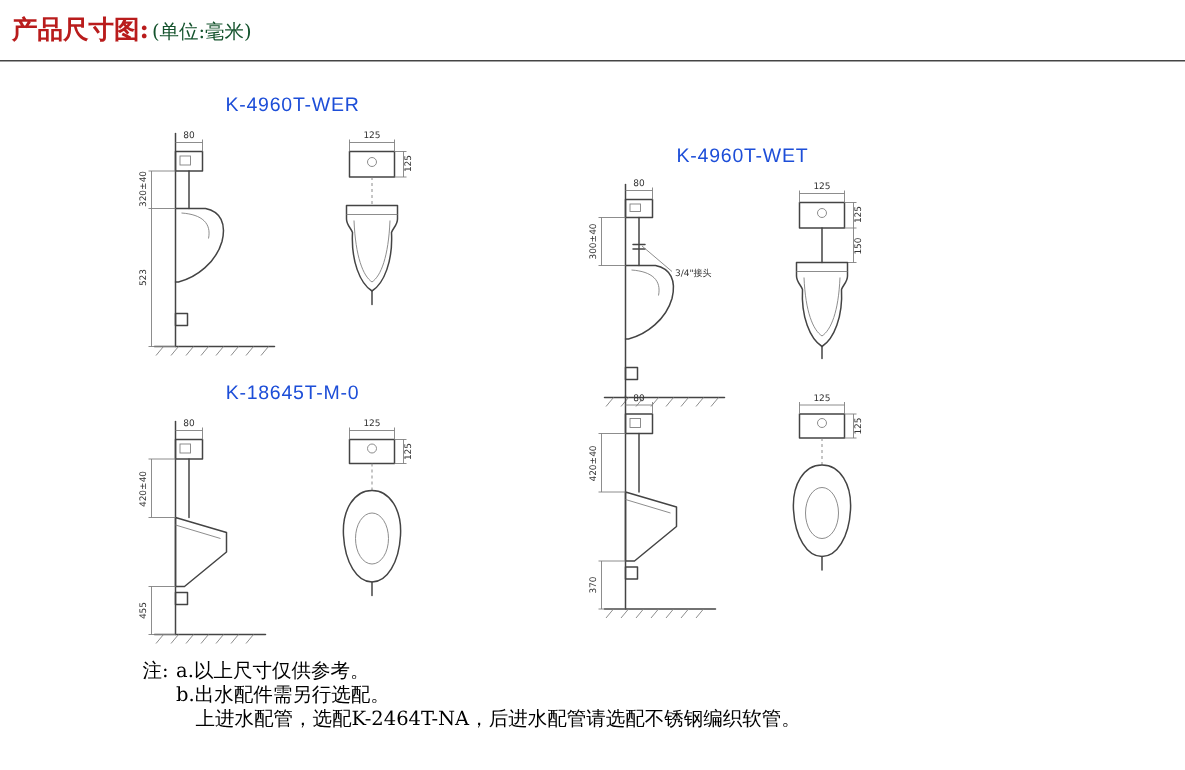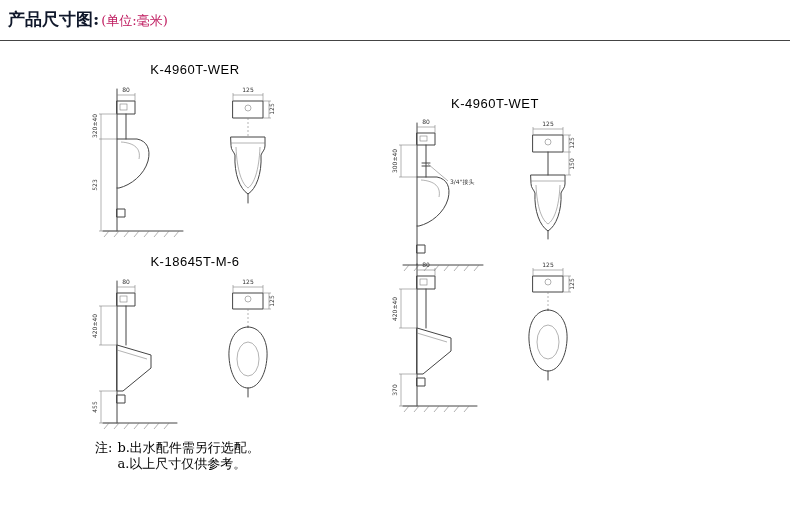--- a/index.html
+++ b/index.html
@@ -1,30 +1,30 @@
 <!DOCTYPE html>
 <html><head>
 <meta charset="utf-8">
 <style>
   * { margin:0; padding:0; box-sizing:border-box; }
   html,body { width:790px; height:513px; background:#ffffff; overflow:hidden; }
   body { position:relative; font-family:"Liberation Sans", sans-serif; color:#111; }
 
   .header { position:absolute; left:8px; top:8px; white-space:nowrap; }
-  .header .title { font-family:"DejaVu Serif", serif; font-weight:bold; font-size:17px; color:#0f172a; }
-  .header .unit  { font-family:"DejaVu Serif", serif; font-size:13px; color:#be185d; margin-left:2px;margin-top:34px; }
+  .header .title { font-family:"DejaVu Serif", serif; font-weight:bold; font-size:17px; color:#b91c1c; }
+  .header .unit  { font-family:"DejaVu Serif", serif; font-size:13px; color:#14532d; margin-left:2px;margin-top:34px; }
 
   .rule { position:absolute; left:0; top:40px; width:790px; border-top:1px solid #444; }
 
   .panel { position:absolute; width:300px; }
   .panel.p1 { left:45px;  top:62px; }
   .panel.p2 { left:345px; top:62px;margin-top:34px; }
   .panel.p3 { left:45px;  top:254px; }
   .panel.p4 { left:345px; top:254px; }
-  .panel-title { text-align:center; font-size:13px; color:#000000; letter-spacing:0.5px; margin-bottom:2px; font-family:"Liberation Sans", sans-serif; }
+  .panel-title { text-align:center; font-size:13px; color:#1d4ed8; letter-spacing:0.5px; margin-bottom:2px; font-family:"Liberation Sans", sans-serif; }
   .panel svg { display:block; margin:0 auto; }
 
   .ln { stroke:#444; stroke-width:1; fill:none; stroke-linejoin:round; stroke-linecap:round; }
   .dl { stroke:#808080; stroke-width:0.6; fill:none; }
   .dash { stroke-dasharray:2 2; }
   text.dim { font-size:6px; fill:#333; font-family:"DejaVu Sans", sans-serif; }
 
   .notes { position:absolute; left:95px; top:440px; font-family:"DejaVu Serif", serif; font-size:13px; line-height:16px; color:#000; }
   .note-row { display:flex; gap:5px; }
   .note-lines .indent { padding-left:13px; }
@@ -141,21 +141,21 @@
       <line class="ln" x1="193" y1="39" x2="193" y2="62"></line>
       <path class="ln" d="M176 62 L210 62 L210 71 C210 75 207 77 206 80 C207 98 201 113 193 118 C185 113 179 98 180 80 C179 77 176 75 176 71 Z"></path>
       <line class="dl" x1="176" y1="68" x2="210" y2="68"></line>
       <path class="dl" d="M181 72 C182 95 187 107 193 111 C199 107 204 95 205 72"></path>
       <line class="ln" x1="193" y1="118" x2="193" y2="126"></line>
     </g>
   </svg>
 </div>
 
 <div class="panel p3">
-  <div class="panel-title">K-18645T-M-6</div>
+  <div class="panel-title">K-18645T-M-0</div>
   <svg width="280" height="162" viewBox="0 0 280 162">
     <g>
       <line class="ln" x1="62" y1="10" x2="62" y2="152"></line>
       <line class="ln" x1="48" y1="152" x2="122" y2="152"></line>
       <g class="dl">
         <line x1="54" y1="152" x2="49" y2="158"></line>
           <line x1="64" y1="152" x2="59" y2="158"></line>
         <line x1="74" y1="152" x2="69" y2="158"></line>
           <line x1="84" y1="152" x2="79" y2="158"></line>
         <line x1="94" y1="152" x2="89" y2="158"></line>
@@ -247,17 +247,18 @@
       <ellipse class="dl" cx="193" cy="88" rx="11" ry="17"></ellipse>
       <line class="ln" x1="193" y1="117" x2="193" y2="126"></line>
     </g>
   </svg>
 </div>
 
 <div class="notes">
   <div class="note-row">
     <span>注:</span>
     <div class="note-lines">
+      <div>a.以上尺寸仅供参考。</div>
       <div>b.出水配件需另行选配。</div>
-      <div>a.以上尺寸仅供参考。</div>
+      <div class="indent">上进水配管，选配K-2464T-NA，后进水配管请选配不锈钢编织软管。</div>
     </div>
   </div>
 </div>
 
 </body></html>

